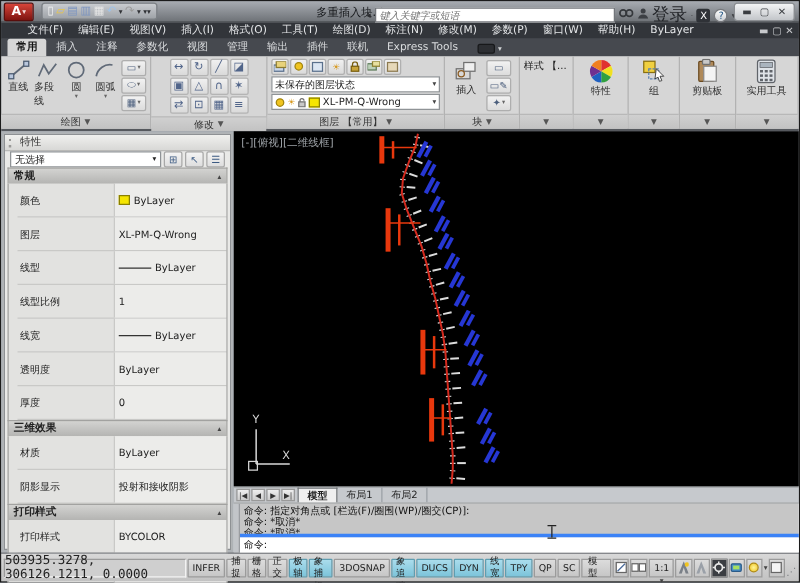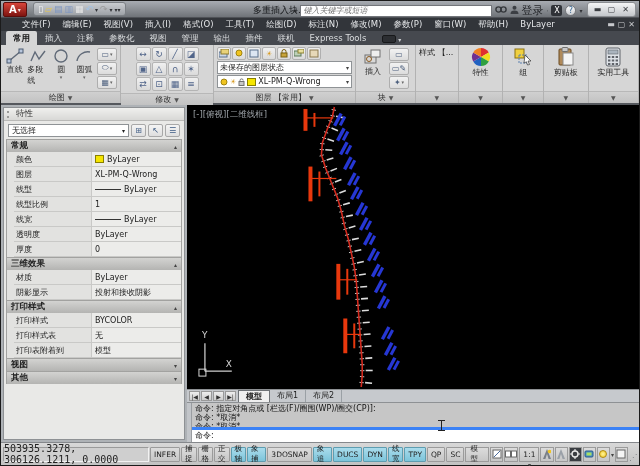--- a/index.html
+++ b/index.html
@@ -11,21 +11,21 @@
 .logo{width:24px;height:15px;margin-left:2px;background:linear-gradient(#d8453a,#7e1410);color:#fff;font-weight:bold;font-size:10px;display:flex;align-items:center;justify-content:center;border-radius:2px;border:1px solid #5a0e0c;}
 .logo .caret{font-size:6px;margin-left:1px;color:#f0d9d8;}
 .qat{display:flex;align-items:center;gap:2px;margin-left:6px;background:linear-gradient(#c9ccd0,#9ea2a7);border:1px solid #7c8085;border-radius:3px;padding:0 4px;height:14px;}
 .qat .qi{font-size:9px;line-height:14px;cursor:default;}
 .t-title{position:absolute;left:252px;top:3px;color:#16181b;font-size:9px;}
 .swoosh{position:absolute;left:330px;top:4px;width:12px;height:8px;border-bottom:2px solid #cfe3ee;border-radius:50%;opacity:.8;}
 .search{position:absolute;left:292px;top:2px;display:flex;align-items:center;gap:3px;}
 .search .sarrow{color:#2b2d30;font-size:7px;}
 .search input{width:192px;height:12px;font-size:8px;font-style:italic;color:#8a8d90;border:1px solid #73767b;background:#fff;padding:0 3px;}
 .binoc{display:inline-block;}
-.signin{color:#24262a;font-size:11px;}
+.signin{color:#24262a;font-size:14px;}
 .xbox{width:11px;height:11px;background:#2f3237;color:#fff;font-size:8px;display:inline-flex;align-items:center;justify-content:center;border-radius:2px;}
 .helpc{width:11px;height:11px;border-radius:50%;background:linear-gradient(#fdfdfd,#c9ccd0);border:1px solid #77797d;color:#2b5d8a;font-size:8px;display:inline-flex;align-items:center;justify-content:center;}
 .ddt{font-size:6px;color:#303236;}
 .winctl{position:absolute;right:3px;top:1px;display:flex;gap:1px;background:linear-gradient(#f4f5f6,#c3c6ca);border:1px solid #8b8e92;border-radius:3px;padding:1px 3px;}
 .winctl span{width:13px;height:11px;display:inline-flex;align-items:center;justify-content:center;font-size:8px;color:#3a3d41;}
 
 
 .menubar{height:13px;flex:0 0 13px;background:#32353a;display:flex;align-items:center;padding-left:16px;gap:2px;}
 .menu-item{color:#e4e6e8;font-size:8.5px;padding:0 5px;line-height:13px;}
 .mwc{margin-left:auto;display:flex;gap:3px;padding-right:4px;}
@@ -67,21 +67,21 @@
 .palette{height:100%;background:#e9e9e7;border:1px solid #8e9194;display:flex;flex-direction:column;}
 .pal-title{height:13px;background:linear-gradient(#f0f0ee,#d8d8d6);border-bottom:1px solid #b9b9b7;display:flex;align-items:center;font-size:8.5px;color:#333;padding-left:3px;gap:3px;}
 .pal-grip{width:6px;height:7px;border-left:2px dotted #9a9a98;}
 .pal-combo{height:18px;display:flex;align-items:center;gap:2px;padding:0 4px;}
 .pal-select{flex:1;height:13px;background:#fff;border:1px solid #8f9396;font-size:8px;display:flex;align-items:center;justify-content:space-between;padding:0 3px;color:#222;}
 .pal-select .dd{font-size:6px;}
 .pal-mini{width:15px;height:13px;background:linear-gradient(#f4f4f4,#dedede);border:1px solid #a8a8a8;border-radius:2px;font-size:8px;display:flex;align-items:center;justify-content:center;color:#3c5a82;}
 .pal-sec-header{height:13px;background:linear-gradient(#d3d3d1,#b4b4b2);border:1px solid #a2a2a0;border-bottom:none;margin:0 2px;display:flex;align-items:center;justify-content:space-between;font-size:8.5px;color:#222;padding:0 4px;font-weight:bold;}
 .pal-sec-header .arr{font-size:6px;color:#444;font-weight:normal;}
 .pal-rows{margin:0 2px;border-left:1px solid #a2a2a0;border-right:1px solid #a2a2a0;background:#e2e2e0;padding-left:7px;}
-.pal-row{display:flex;height:15px;border-bottom:1px solid #c9c9c7;font-size:8px;color:#222;}
+.pal-row{display:flex;height:27px;border-bottom:1px solid #c9c9c7;font-size:8px;color:#222;}
 .pal-row .pl{width:78px;display:flex;align-items:center;padding-left:2px;border-right:1px solid #c9c9c7;}
 .pal-row .pv{flex:1;display:flex;align-items:center;padding-left:3px;gap:3px;background:#ececea;}
 .pline{width:26px;border-top:1px solid #333;display:inline-block;}
 
 .right-col{flex:1;display:flex;flex-direction:column;min-width:0;}
 .canvas{flex:1;background:#000;position:relative;overflow:hidden;}
 .vp-label{position:absolute;left:6px;top:4px;color:#9ea3a8;font-size:8.5px;}
 .canvas svg{position:absolute;left:0;top:0;width:100%;height:100%;}
 
 

